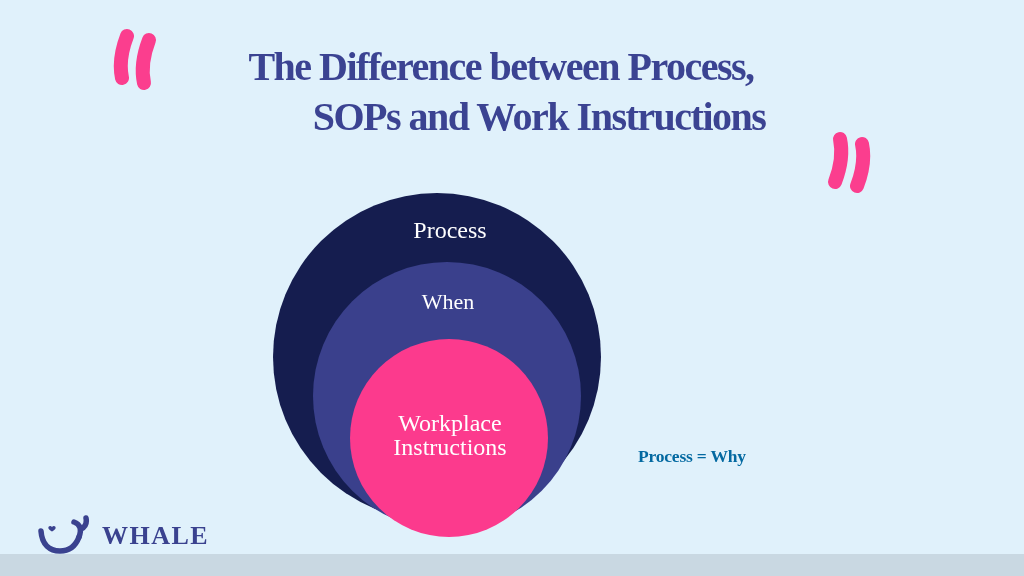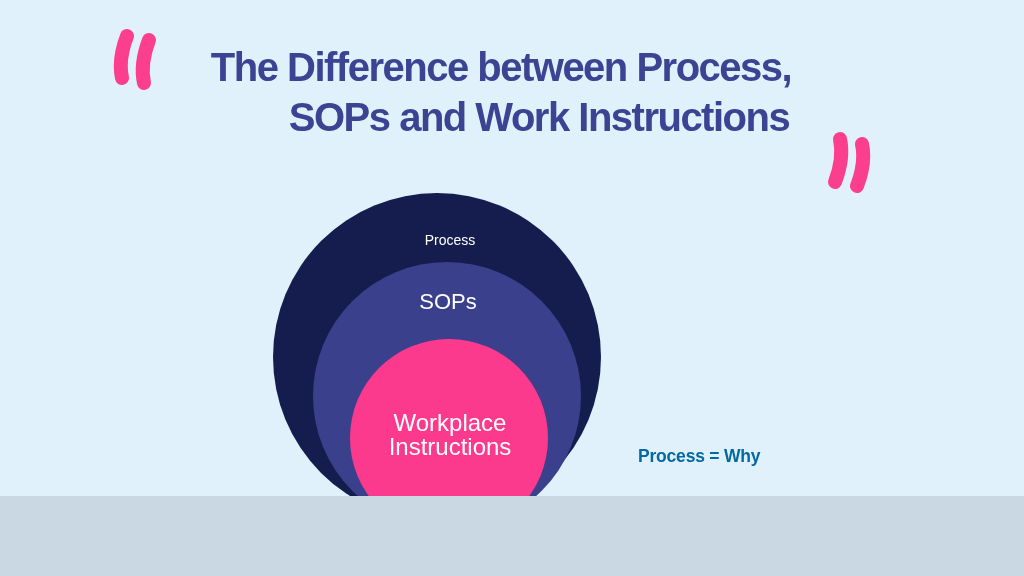--- a/index.html
+++ b/index.html
@@ -1,19 +1,19 @@
 <!DOCTYPE html>
 <html><head>
 <meta charset="utf-8">
 <style>
   html,body { margin:0; padding:0; background:#c9d8e2; }
   .canvas {
-    position:relative; width:1024px; height:496px;
+    position:relative; width:1024px; height:554px;
     background:#E0F1FB; overflow:hidden;
-    font-family:Liberation Sans, sans-serif;
+    font-family:Liberation Serif, serif;
   }
 
   
   .title {
     position:absolute; top:42px; left:-11px; width:1024px;
     text-align:center; color:#3B4392;
     font-weight:bold; font-size:40px; letter-spacing:-1.5px; line-height:50px;
   }
   .title .line2 { transform:translateX(38px); }
 
@@ -22,21 +22,21 @@
   .quote-open  { left:104px; top:28px; }
   .quote-close { left:818px; top:128px; transform:rotate(180deg); }
 
   
   .circle { position:absolute; border-radius:50%; }
   .circle-process  { left:273px; top:193px; width:328px; height:328px; background:#151D4F; }
   .circle-sops     { left:313px; top:262px; width:268px; height:268px; background:#3A408C; }
   .circle-wi       { left:350px; top:339px; width:198px; height:198px; background:#FC3A8D; }
 
   .ring-label { position:absolute; color:#ffffff; text-align:center; }
-  .lbl-process { left:387px; top:232px; width:126px; font-size:14px; font-weight:500; }
+  .lbl-process { left:387px; top:217px; width:126px; font-size:24px; font-weight:500; }
   .lbl-sops    { left:385px; top:289px; width:126px; font-size:22px; font-weight:500; }
   .lbl-wi      { left:374px; top:411px; width:152px; font-size:24px; line-height:24px; font-weight:500; }
 
   
   .legend {
     position:absolute; left:638px; top:441px;
     color:#0369a1; font-size:17.5px; font-weight:bold;
     letter-spacing:-0.2px; line-height:30px;
   }
 
@@ -65,21 +65,21 @@
     <div class="line1">The Difference between Process,</div>
     <div class="line2">SOPs and Work Instructions</div>
   </div>
 
   <div>
     <div class="circle circle-process"></div>
     <div class="circle circle-sops"></div>
     <div class="circle circle-wi"></div>
 
     <div class="ring-label lbl-process">Process</div>
-    <div class="ring-label lbl-sops">SOPs</div>
+    <div class="ring-label lbl-sops">When</div>
     <div class="ring-label lbl-wi">Workplace Instructions</div>
   </div>
 
   <div class="legend">
     <div>Process = Why</div>
   </div>
 
   <div class="logo">
     <svg width="54" height="44" viewBox="0 0 54 44" fill="none">
 

